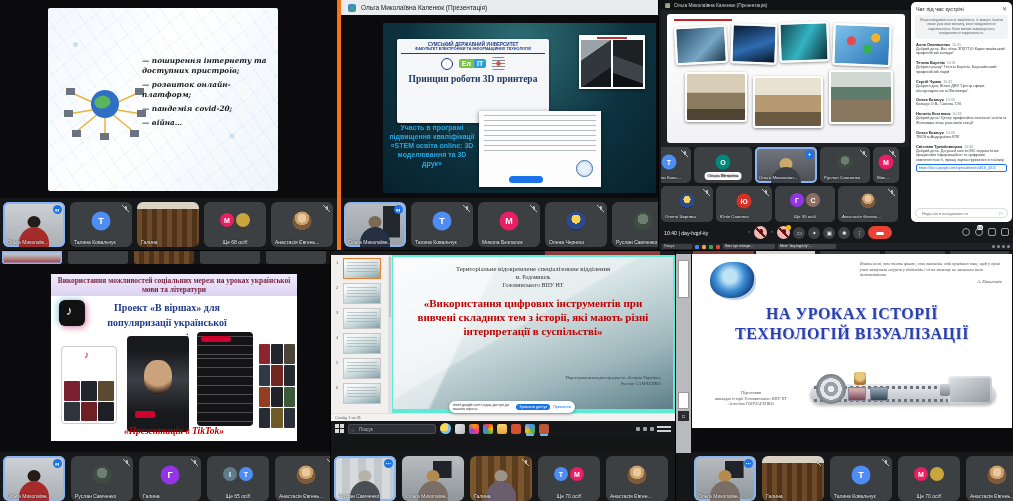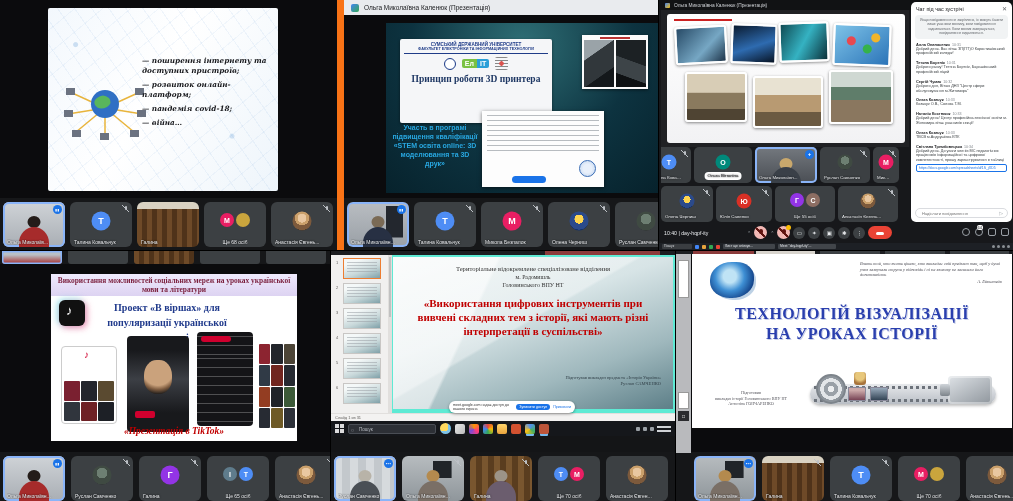--- a/index.html
+++ b/index.html
@@ -1,21 +1,21 @@
 <!DOCTYPE html>
 <html><head>
 <meta charset="utf-8">
 <style>
   html,body{margin:0;padding:0;background:#000;}
   *{box-sizing:border-box;}
   #screen{position:relative;width:1013px;height:501px;background:#0a0a0b;overflow:hidden;
           font-family:"Liberation Sans",sans-serif;color:#e8eaed;}
   .panel{position:absolute;overflow:hidden;background:#151618;}
   #p1{left:0;top:0;width:337px;height:250px;}
-  #p2{left:337px;top:0;width:321px;height:250px;border-left:7px solid #f97316;}
+  #p2{left:337px;top:0;width:321px;height:250px;border-left:4px solid #f97316;}
   #p3{left:658px;top:0;width:355px;height:250px;border-left:1px solid #000;background:#17181b;}
   #p4{left:0;top:250px;width:330px;height:251px;border-top:1px solid #000;}
   #p5{left:330px;top:250px;width:345px;height:251px;border-top:1px solid #000;border-left:1px solid #000;background:#111214;}
   #p6{left:675px;top:250px;width:338px;height:251px;border-top:1px solid #000;border-left:1px solid #000;}
 
   .stage{position:absolute;background:#0b0b0d;}
   .slide{position:absolute;background:#fff;overflow:hidden;}
 
   
   .strip{position:absolute;left:0;right:0;display:flex;gap:5px;padding:4px 0 0 3px;background:#161719;overflow:hidden;}
@@ -317,21 +317,21 @@
             <rect x="0" y="30" width="9" height="7"></rect>
               <rect x="73" y="30" width="9" height="7"></rect>
             <rect x="8" y="50" width="9" height="7"></rect>
               <rect x="66" y="50" width="9" height="7"></rect>
               <rect x="36" y="53" width="9" height="7"></rect>
           </g>
         </svg>
         <div class="bullets">
             <div class="bullet"><span>— поширення інтернету та доступних пристроїв;</span></div>
             <div class="bullet"><span>— розвиток онлайн-платформ;</span></div>
-            <div class="bullet"><span>— пандемія covid-18;</span></div>
+            <div class="bullet"><span>— пандемія covid-20;</span></div>
             <div class="bullet"><span>— війна…</span></div>
           </div>
       </div>
     </div>
     <div class="strip" style="top:198px;height:52px;">
         <div class="tile video v-woman active spk">
     <span class="person"></span>
 
     <span class="bdg"></span>
 
@@ -851,22 +851,22 @@
       <span class="db"></span>
     </div>
     <div class="stage">
       <div class="slide" id="s6">
         <div class="clip"></div>
         <div class="quote">
           <span>Вчить той, хто вчить цікаво, хто викладає свій предмет так, щоб у душі учня зазвучали струни у відповідь і ні на хвилину не засинала його допитливість</span>
           <div class="qauthor">А. Ейнштейн</div>
         </div>
         <div class="title">
+          <div>НА УРОКАХ ІСТОРІЇ</div>
           <div>ТЕХНОЛОГІЙ ВІЗУАЛІЗАЦІЇ</div>
-          <div>НА УРОКАХ ІСТОРІЇ</div>
         </div>
         <div class="credit">
           <div>Підготовив</div>
           <div>викладач історії Головинського ВПУ НТ</div>
           <div>Антоніна ГОНЧАРЕНКО</div>
         </div>
         <div class="reel">
           <span class="film"></span>
           <span class="frame1"></span>
           <span class="frame2"></span>

